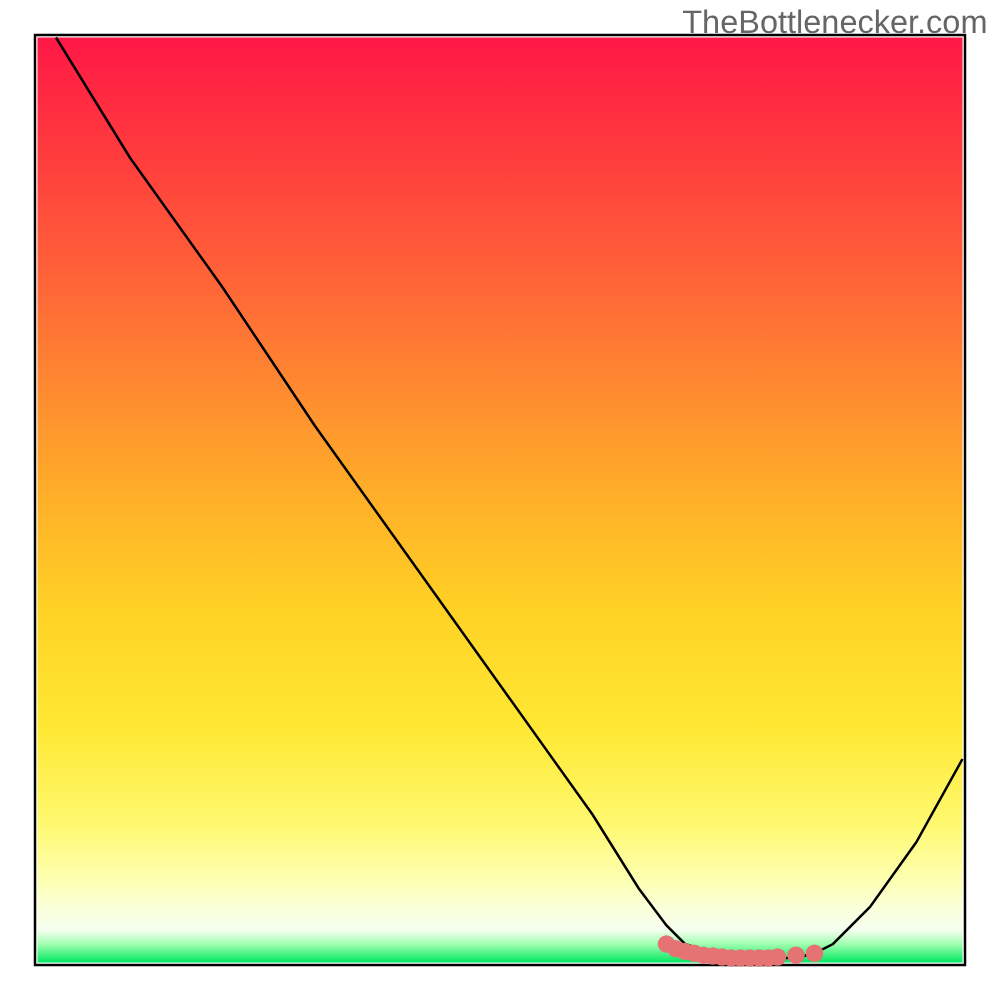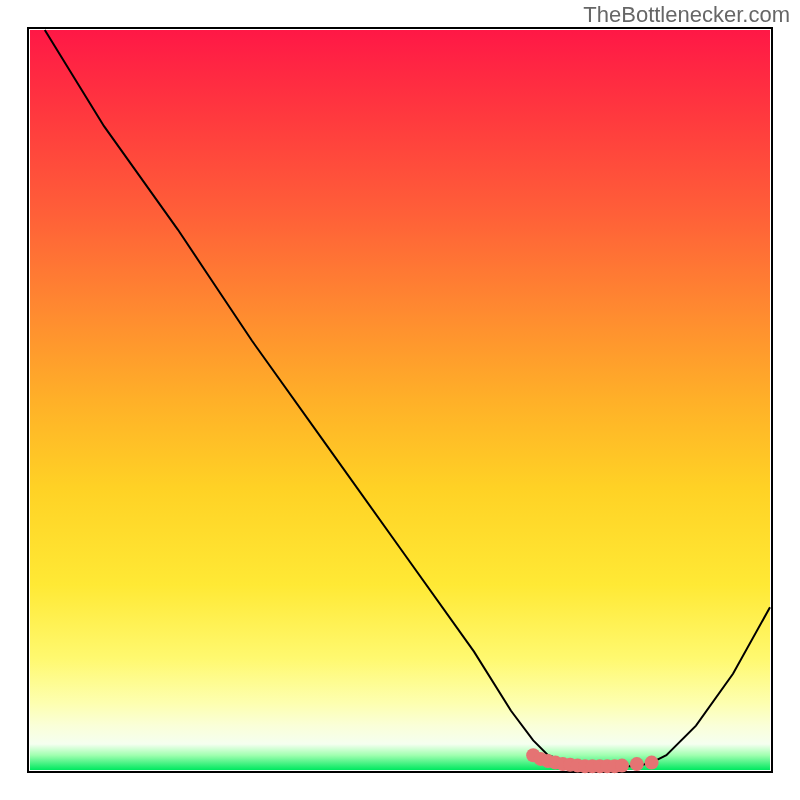--- a/index.html
+++ b/index.html
@@ -10,21 +10,21 @@
   }
   .chart-container {
     position: relative;
     width: 800px;
     height: 800px;
   }
   .watermark {
     position: absolute;
     top: 2px;
     right: 10px;
-    font-size: 22px;
+    font-size: 26px;
     color: #666666;
     font-family: Arial, sans-serif;
   }
   svg {
     display: block;
   }
 </style>
 </head>
 <body>
 

